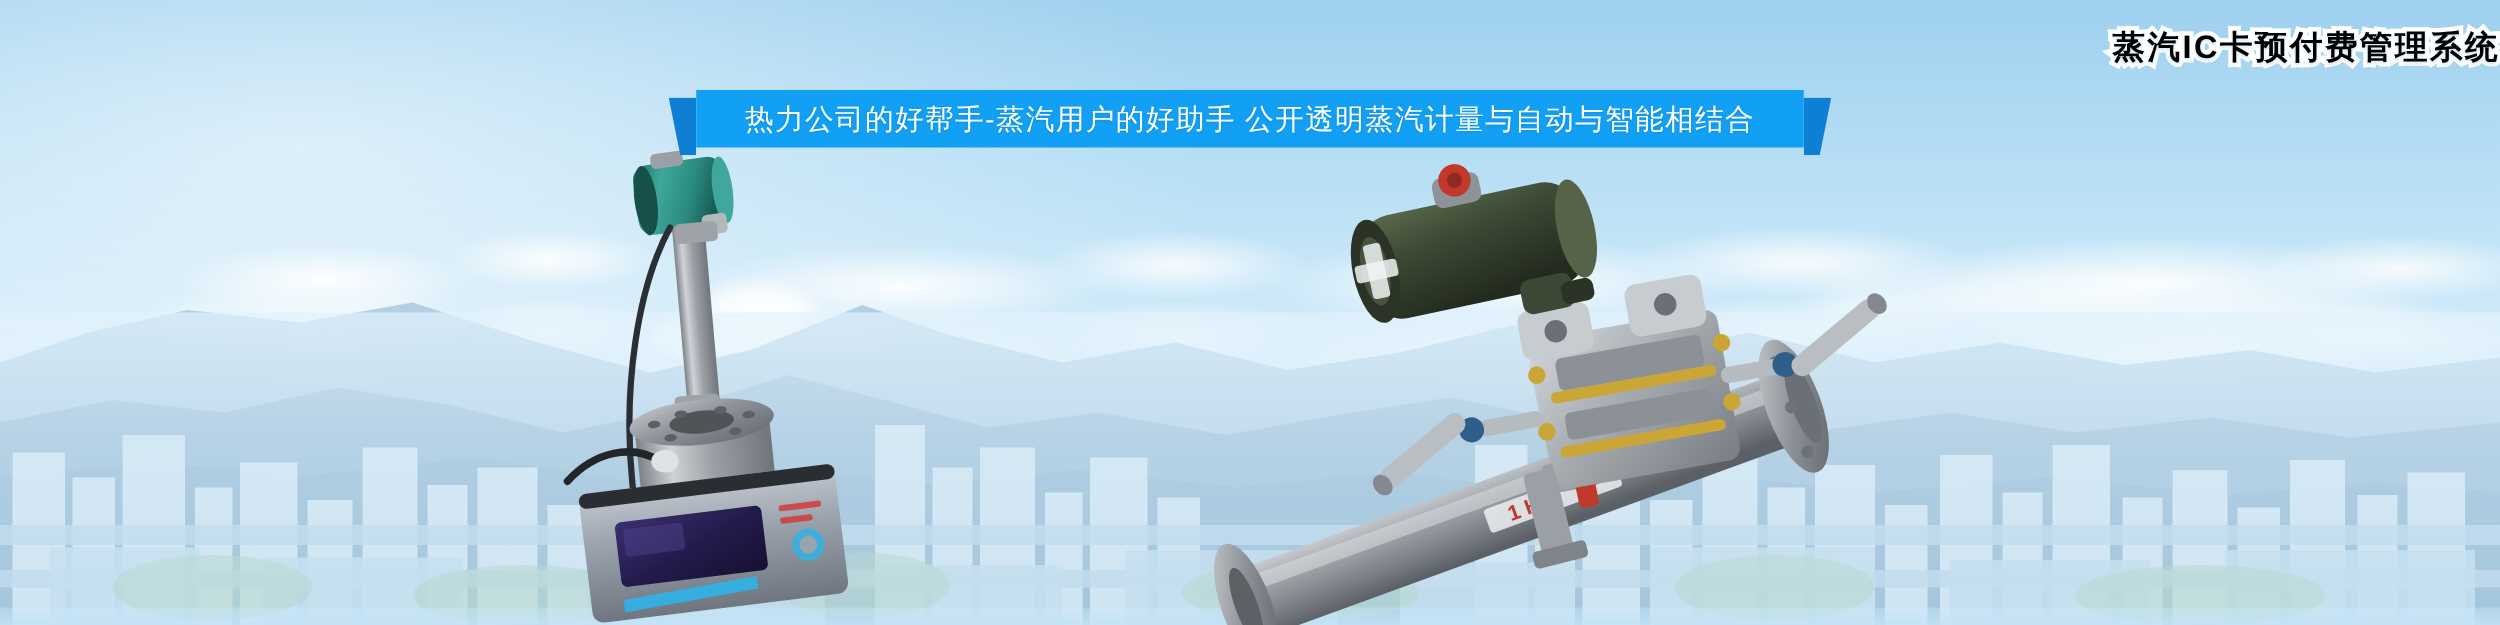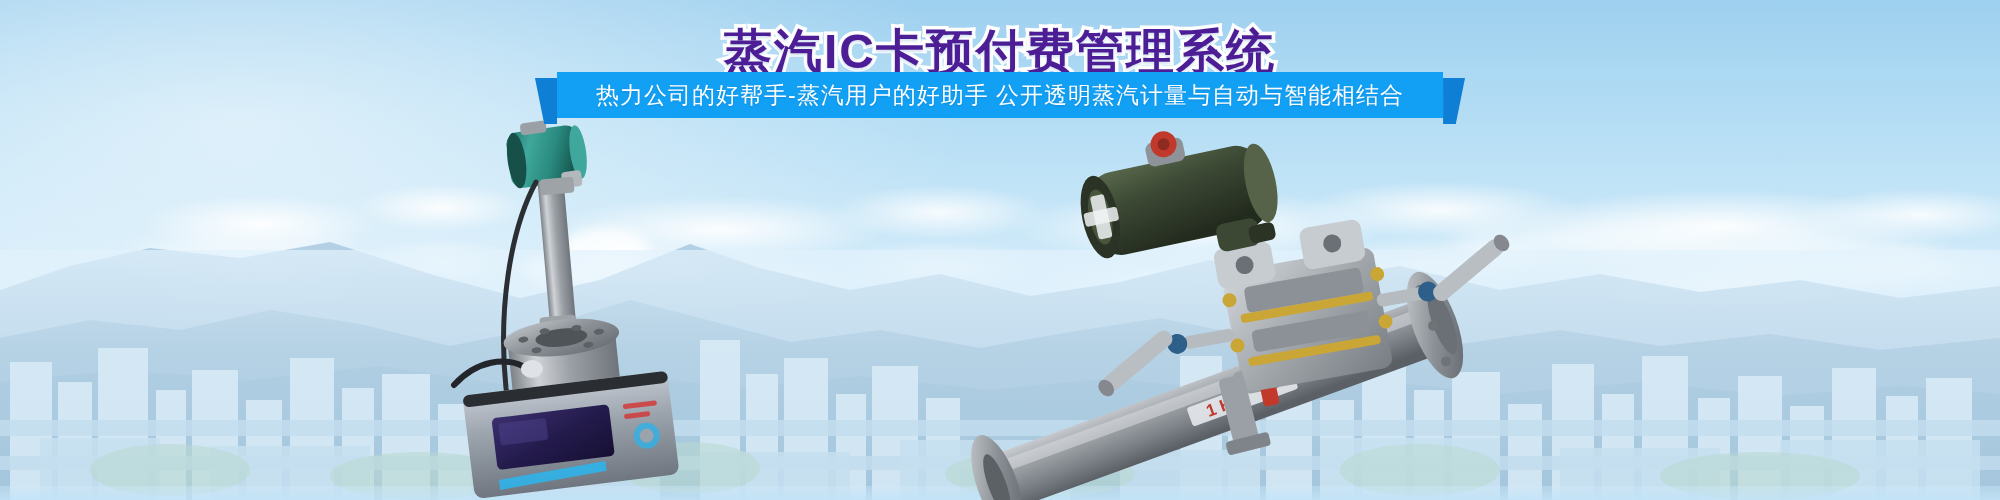--- a/index.html
+++ b/index.html
@@ -52,23 +52,23 @@
     background:linear-gradient(to bottom,rgba(226,242,252,.72) 0%,rgba(226,242,252,.38) 40%,rgba(226,242,252,.22) 100%);
     pointer-events:none;
   }
   .strip{
     position:absolute;left:0;right:0;bottom:0;height:14px;
     background:linear-gradient(to bottom,rgba(210,235,250,.35),rgba(195,228,248,.85));
   }
 
   
   .headline{
-    position:absolute;left:0;right:0;top:20px;text-align:center;
-    font-size:48px;font-weight:bold;letter-spacing:2px;
-    color:#4c1d95;
+    position:absolute;left:0;right:0;top:20px;text-align:right;
+    font-size:26px;font-weight:bold;letter-spacing:2px;
+    color:#000000;
     -webkit-text-stroke:7px #ffffff;
     paint-order:stroke fill;
     text-shadow:0 2px 3px rgba(120,170,210,.35);
     white-space:nowrap;
   }
 
   
   .ribbon-wrap{
     position:absolute;top:72px;left:0;right:0;height:52px;
     display:flex;justify-content:center;align-items:stretch;

